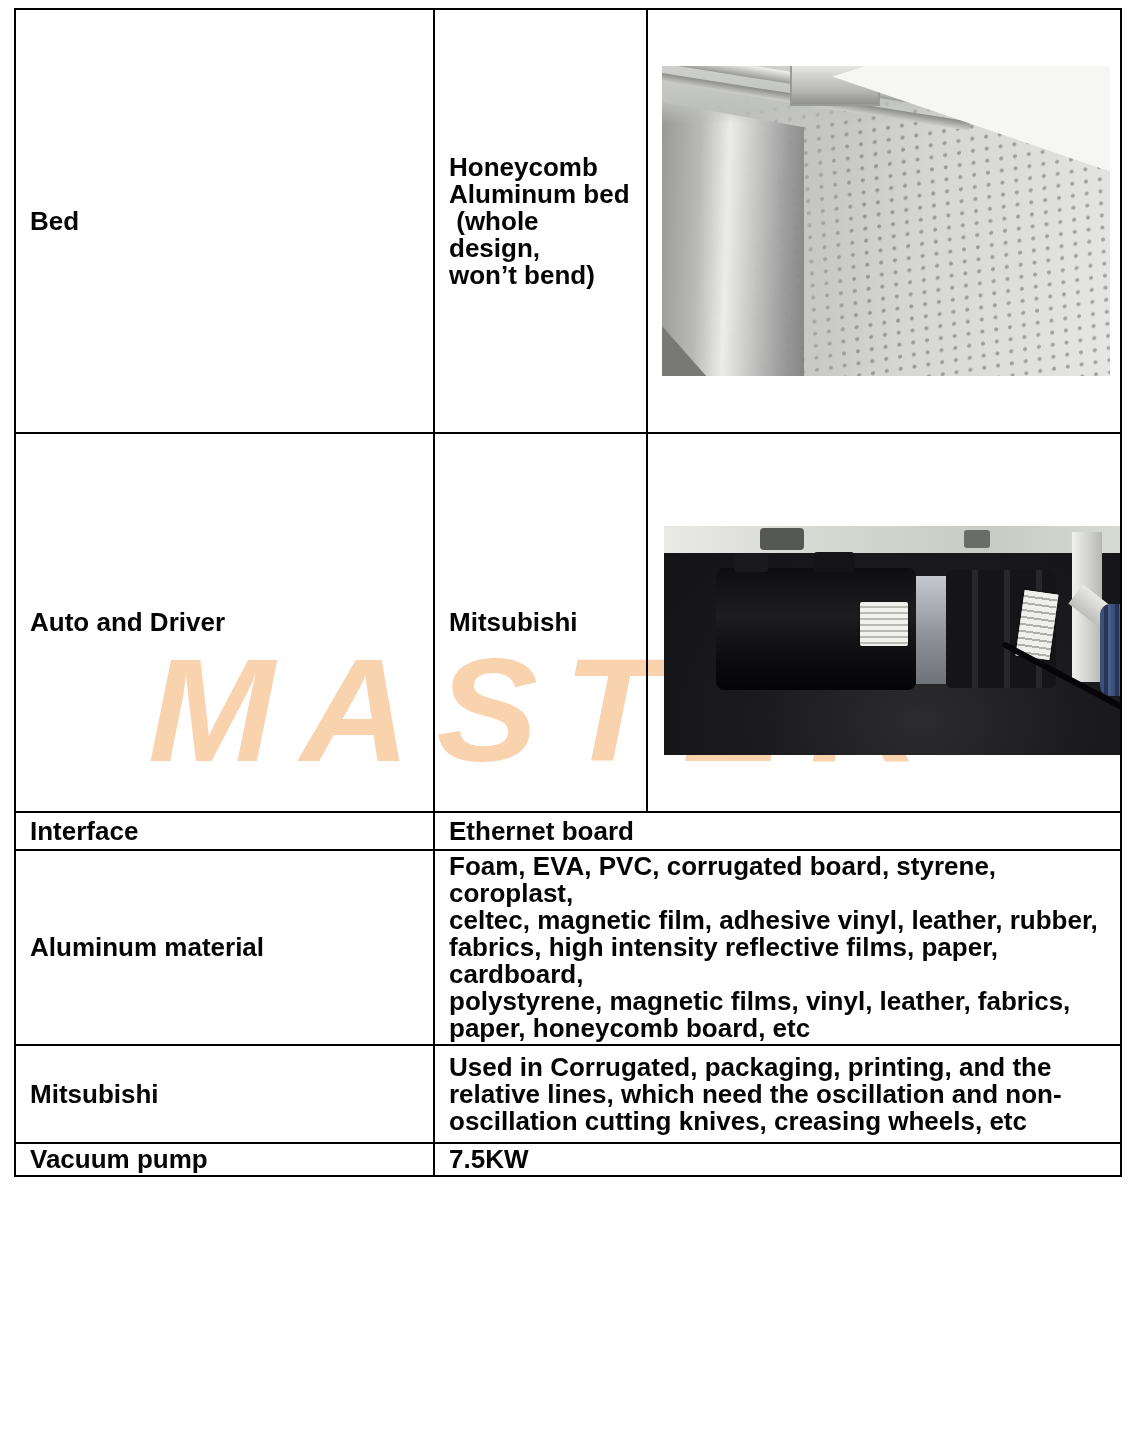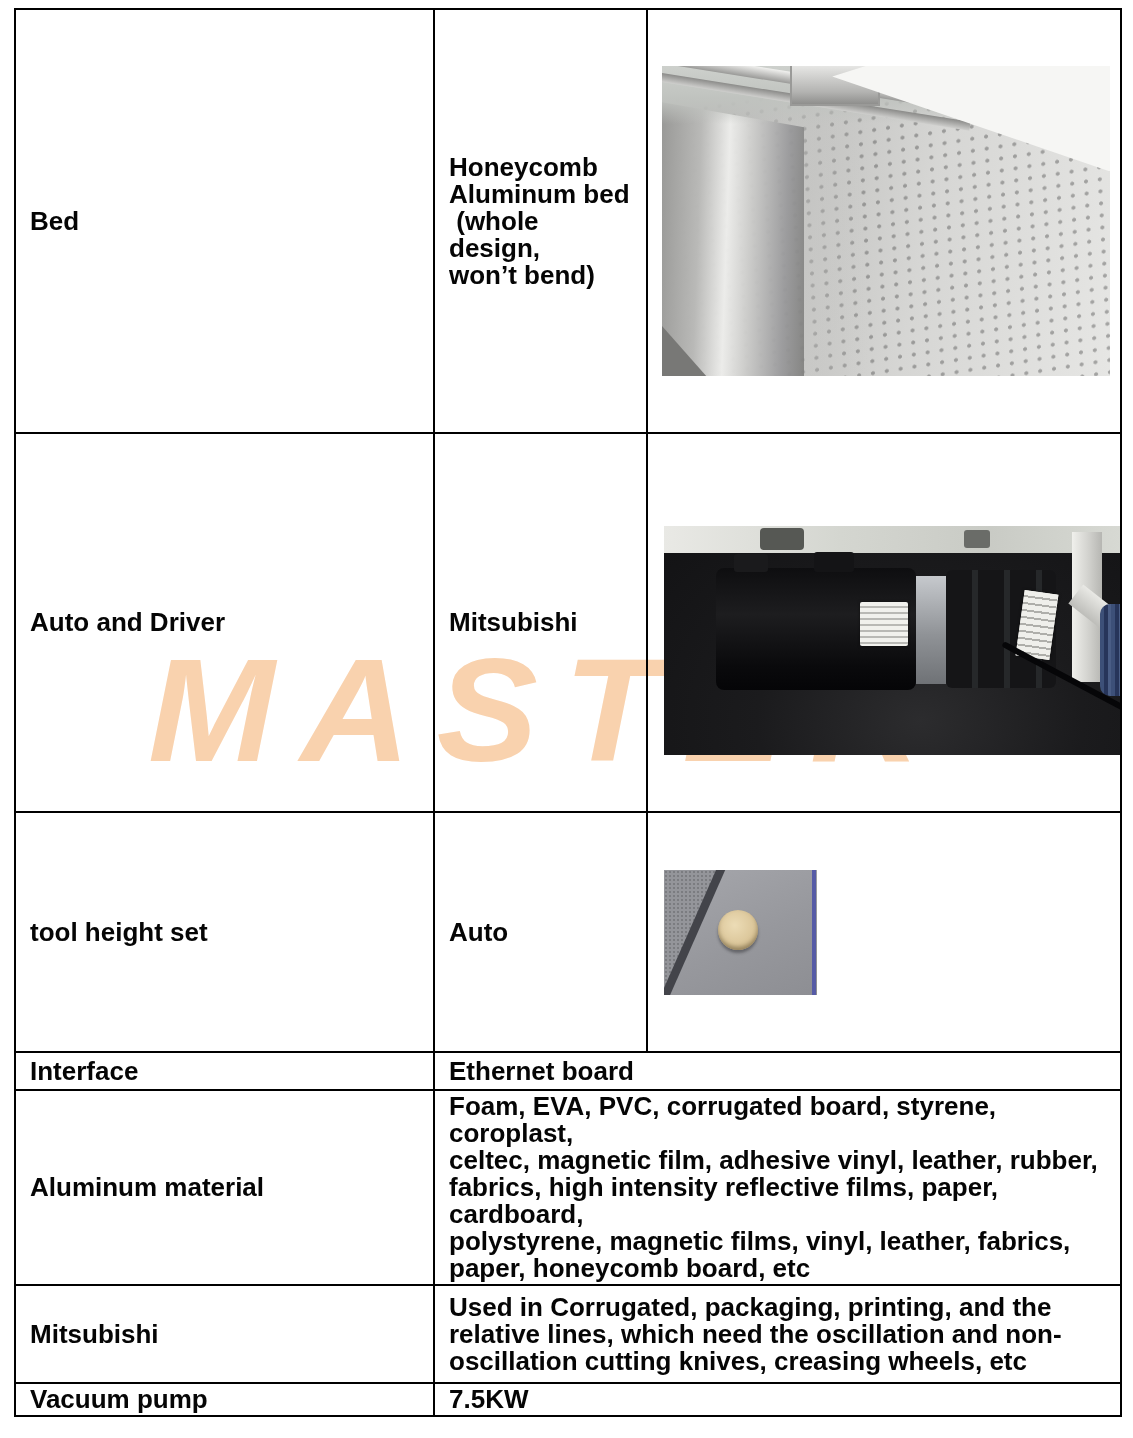--- a/index.html
+++ b/index.html
@@ -152,32 +152,20 @@
         <div class="motor-gearbox"></div>
         <div class="motor-label-right"></div>
         <div class="motor-frame-vert"></div>
         <div class="motor-frame-diag"></div>
         <div class="motor-hose"></div>
         <div class="motor-cable"></div>
       </div>
     </td>
   </tr>
 
-  <tr style="height:127px">
-    <td>tool height set</td>
-    <td class="value italic">Auto</td>
-    <td class="photo-cell">
-      <div class="tool-photo">
-        <div class="tool-texture"></div>
-        <div class="tool-diag-line"></div>
-        <div class="tool-button"></div>
-        <div class="tool-blue-edge"></div>
-      </div>
-    </td>
-  </tr>
 
   <tr style="height:38px">
     <td>Interface</td>
     <td class="value" colspan="2">Ethernet board</td>
   </tr>
 
   <tr style="height:158px">
     <td>Aluminum material</td>
     <td class="value" colspan="2">Foam, EVA, PVC, corrugated board, styrene, coroplast,
 celtec, magnetic film, adhesive vinyl, leather, rubber,

